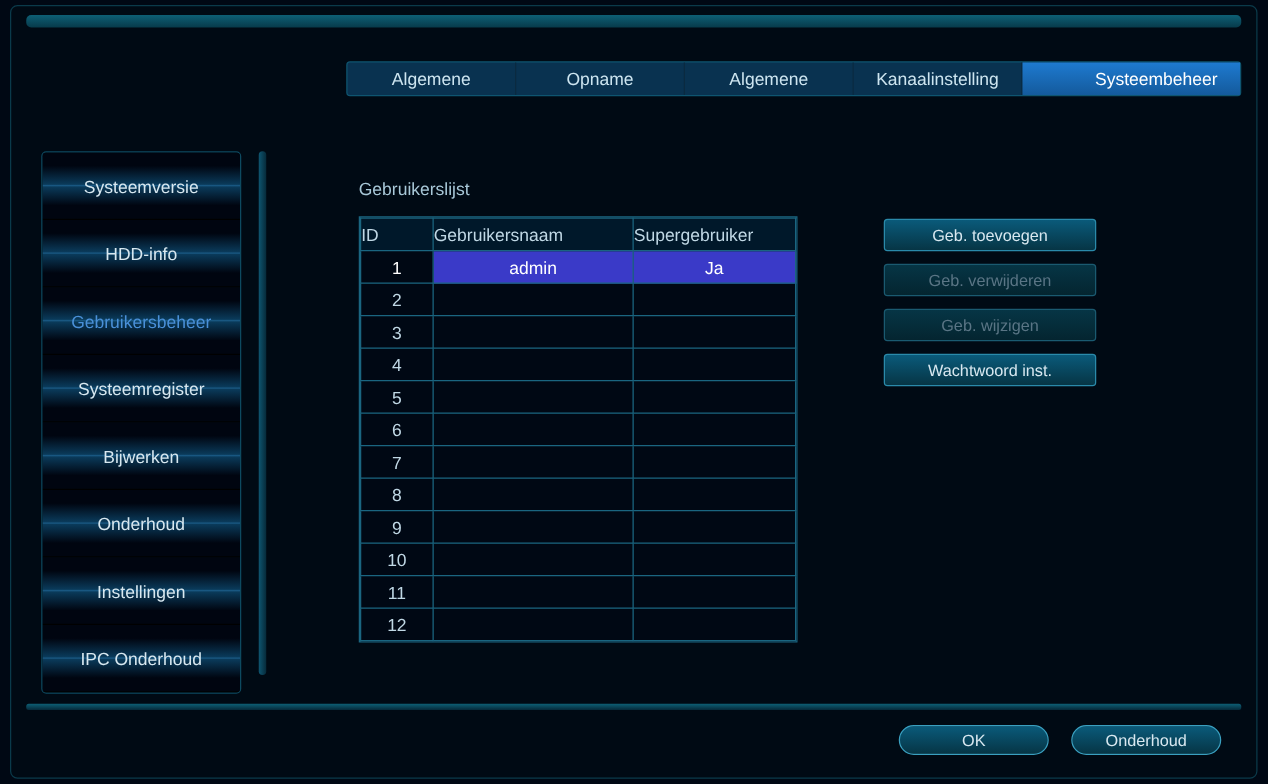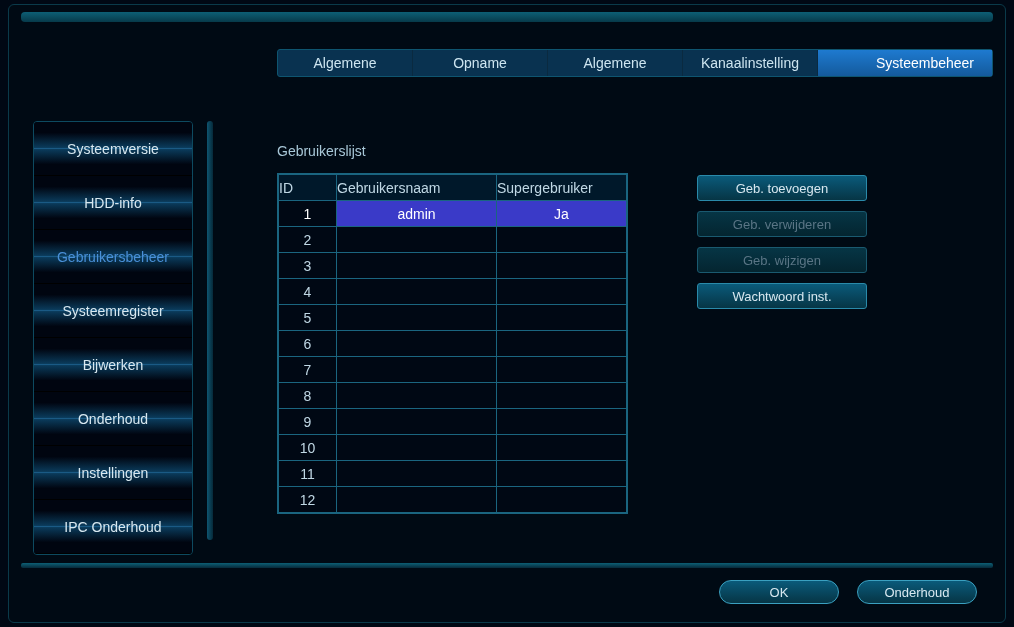--- a/index.html
+++ b/index.html
@@ -93,21 +93,21 @@
       top: 116px;
       left: 198px;
       width: 6px;
       bottom: 82px;
       background: linear-gradient(to right, #0e5570, #062a3a);
       border-radius: 3px;
     }
     .content-area {
       position: absolute;
       top: 138px;
-      left: 268px;
+      left: 278px;
       right: 30px;
     }
     .section-title {
       color: #a8c8d8;
       font-size: 14px;
       margin-bottom: 14px;
     }
     .table-container {
       display: inline-block;
       border: 1px solid #1a6580;

